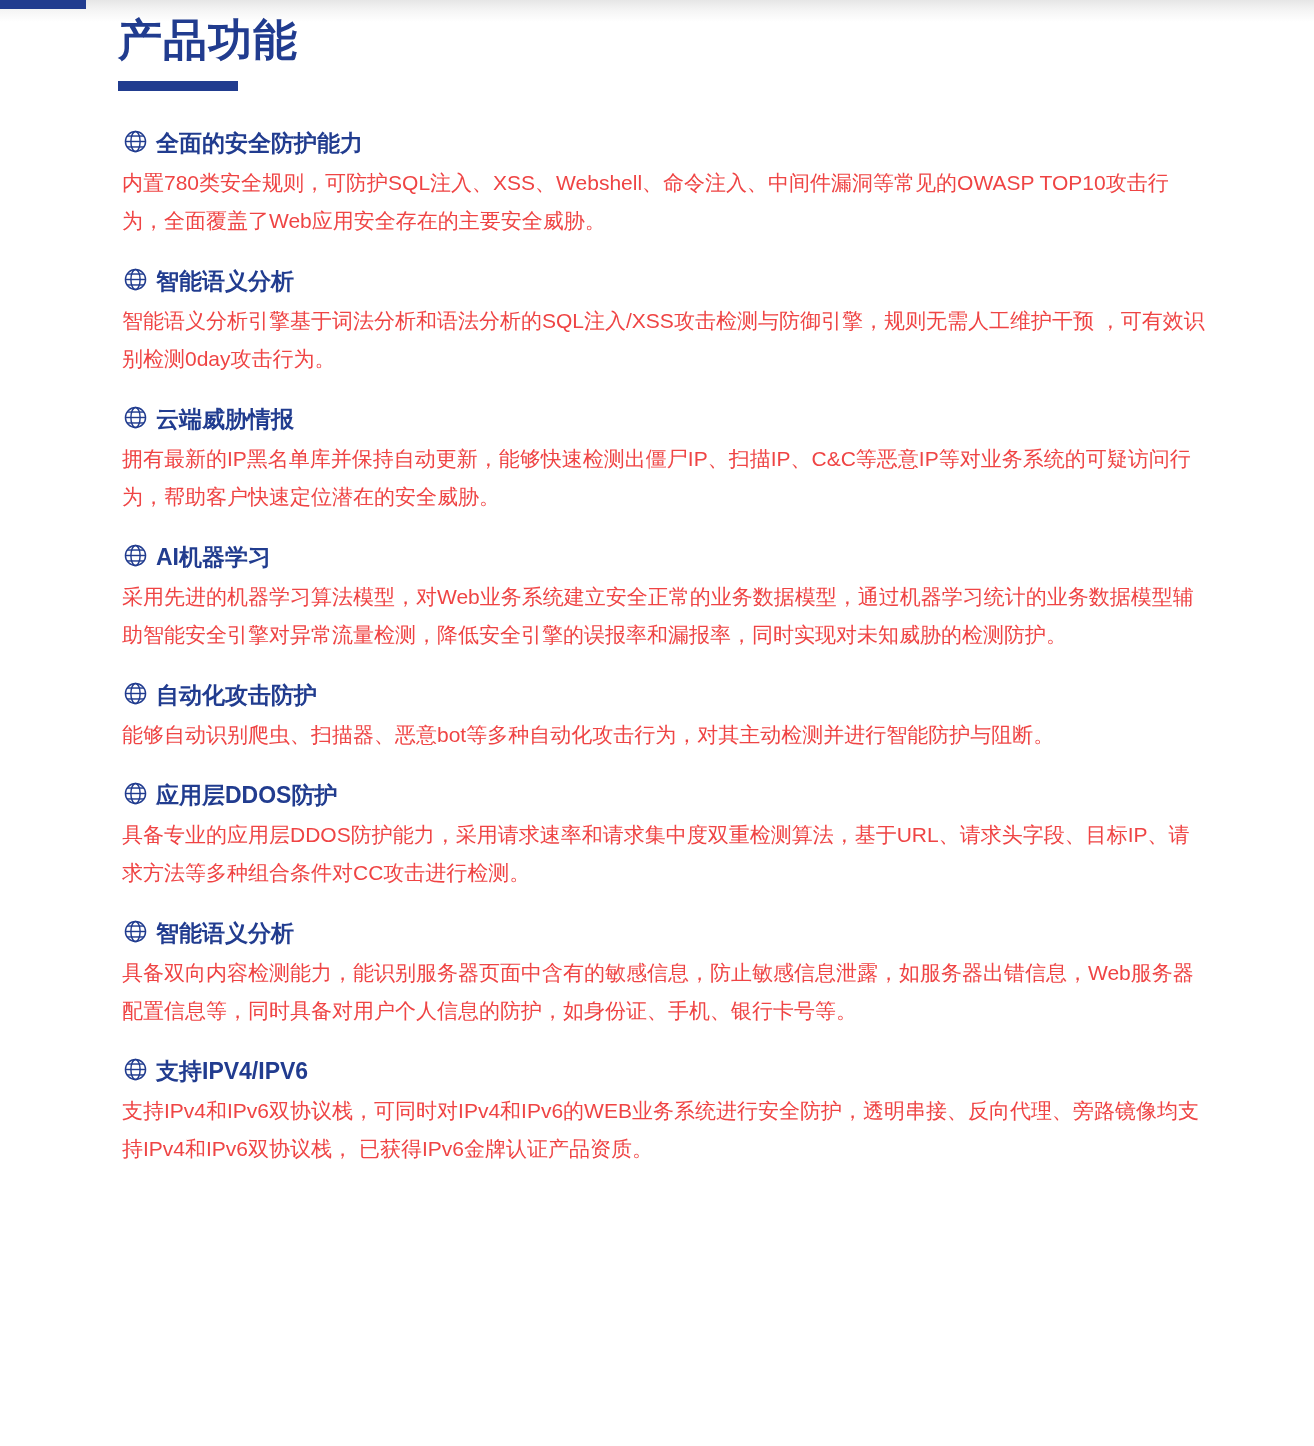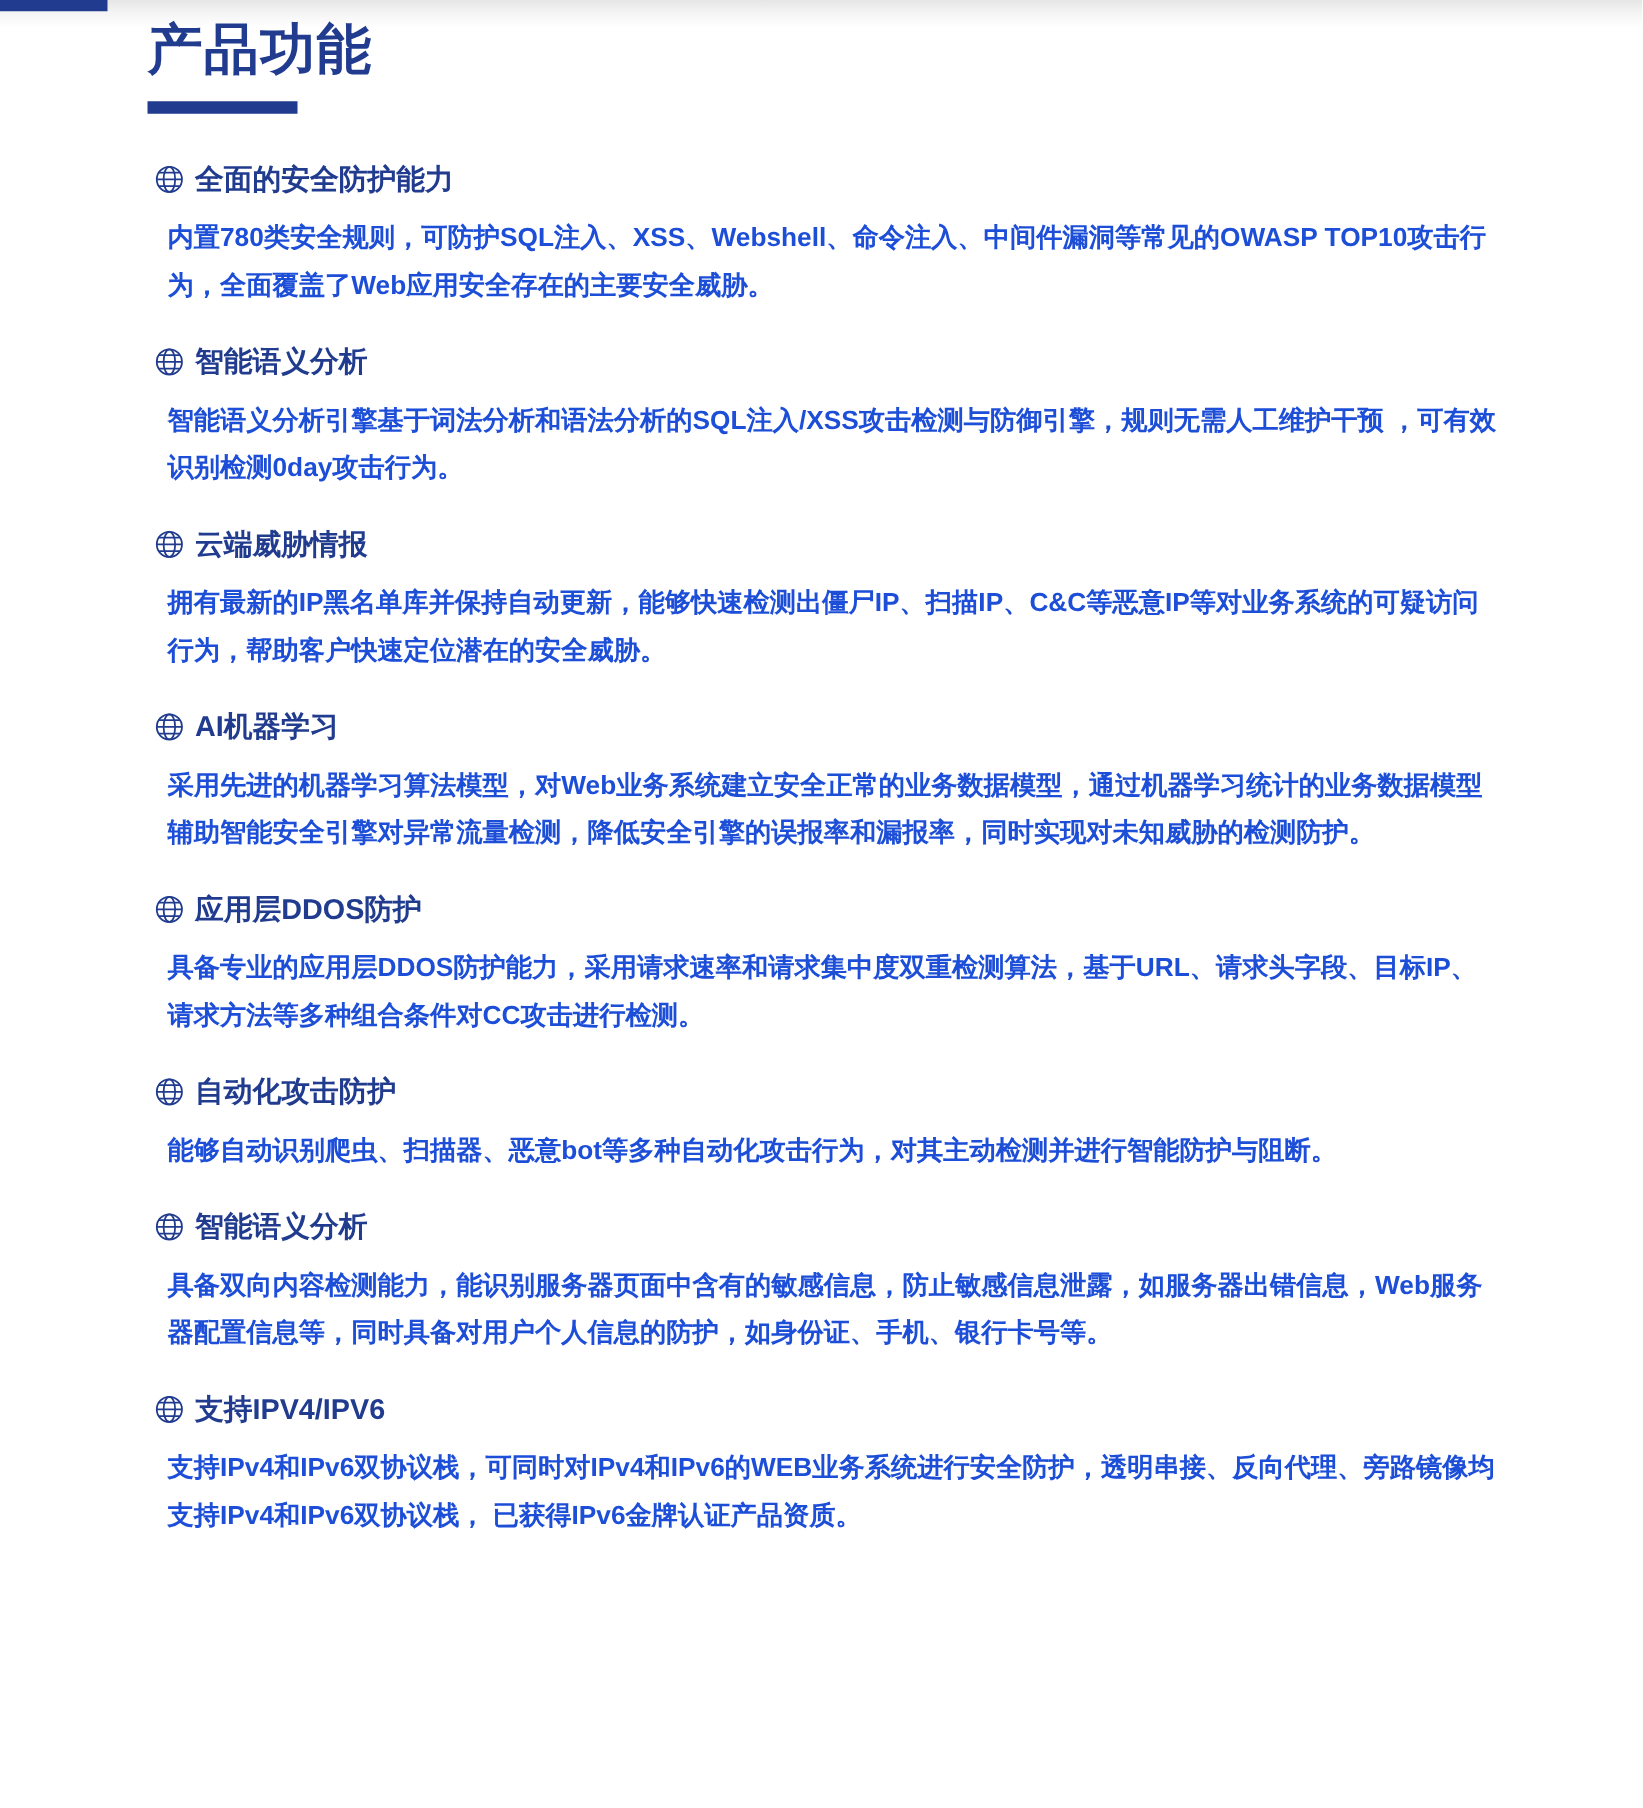--- a/index.html
+++ b/index.html
@@ -49,40 +49,39 @@
     background: #213c8f;
   }
   .feature-list {
     margin-top: 39px;
   }
   .feature {
     margin-bottom: 28px;
   }
   .feature-heading {
     display: flex;
-    align-items: center;
+    align-items: flex-start;
     gap: 9px;
     margin: 0 0 8px 6px;
     font-size: 23px;
     line-height: 26px;
     font-weight: bold;
     color: #213c8f;
   }
   .globe-icon {
     flex: 0 0 auto;
     width: 23px;
     height: 23px;
     display: block;
   }
   .feature-body {
-    margin: 16px;
+    margin: 4px;
     font-size: 21px;
     line-height: 38px;
-    color: #1d4ed8;
-    font-weight: bold;
+    color: #ef4444;
   }
 </style>
 </head>
 <body>
 
 <div class="top-gradient"></div>
 <div class="corner-bar"></div>
 
 <div class="content">
   <h1 class="page-title">产品功能</h1>
@@ -151,37 +150,37 @@
 
   <div class="feature">
     <div class="feature-heading">
       <svg class="globe-icon" viewBox="0 0 24 24" fill="none" stroke="#213c8f" stroke-width="1.5">
         <circle cx="12" cy="12" r="10.5"></circle>
         <ellipse cx="12" cy="12" rx="4.8" ry="10.5"></ellipse>
         <line x1="1.5" y1="12" x2="22.5" y2="12"></line>
         <line x1="3.2" y1="6.3" x2="20.8" y2="6.3"></line>
         <line x1="3.2" y1="17.7" x2="20.8" y2="17.7"></line>
       </svg>
+      <span>自动化攻击防护</span>
+    </div>
+    <p class="feature-body">能够自动识别爬虫、扫描器、恶意bot等多种自动化攻击行为，对其主动检测并进行智能防护与阻断。</p>
+  </div>
+
+  <div class="feature">
+    <div class="feature-heading">
+      <svg class="globe-icon" viewBox="0 0 24 24" fill="none" stroke="#213c8f" stroke-width="1.5">
+        <circle cx="12" cy="12" r="10.5"></circle>
+        <ellipse cx="12" cy="12" rx="4.8" ry="10.5"></ellipse>
+        <line x1="1.5" y1="12" x2="22.5" y2="12"></line>
+        <line x1="3.2" y1="6.3" x2="20.8" y2="6.3"></line>
+        <line x1="3.2" y1="17.7" x2="20.8" y2="17.7"></line>
+      </svg>
       <span>应用层DDOS防护</span>
     </div>
     <p class="feature-body">具备专业的应用层DDOS防护能力，采用请求速率和请求集中度双重检测算法，基于URL、请求头字段、目标IP、请求方法等多种组合条件对CC攻击进行检测。</p>
-  </div>
-
-  <div class="feature">
-    <div class="feature-heading">
-      <svg class="globe-icon" viewBox="0 0 24 24" fill="none" stroke="#213c8f" stroke-width="1.5">
-        <circle cx="12" cy="12" r="10.5"></circle>
-        <ellipse cx="12" cy="12" rx="4.8" ry="10.5"></ellipse>
-        <line x1="1.5" y1="12" x2="22.5" y2="12"></line>
-        <line x1="3.2" y1="6.3" x2="20.8" y2="6.3"></line>
-        <line x1="3.2" y1="17.7" x2="20.8" y2="17.7"></line>
-      </svg>
-      <span>自动化攻击防护</span>
-    </div>
-    <p class="feature-body">能够自动识别爬虫、扫描器、恶意bot等多种自动化攻击行为，对其主动检测并进行智能防护与阻断。</p>
   </div>
 
   <div class="feature">
     <div class="feature-heading">
       <svg class="globe-icon" viewBox="0 0 24 24" fill="none" stroke="#213c8f" stroke-width="1.5">
         <circle cx="12" cy="12" r="10.5"></circle>
         <ellipse cx="12" cy="12" rx="4.8" ry="10.5"></ellipse>
         <line x1="1.5" y1="12" x2="22.5" y2="12"></line>
         <line x1="3.2" y1="6.3" x2="20.8" y2="6.3"></line>
         <line x1="3.2" y1="17.7" x2="20.8" y2="17.7"></line>

